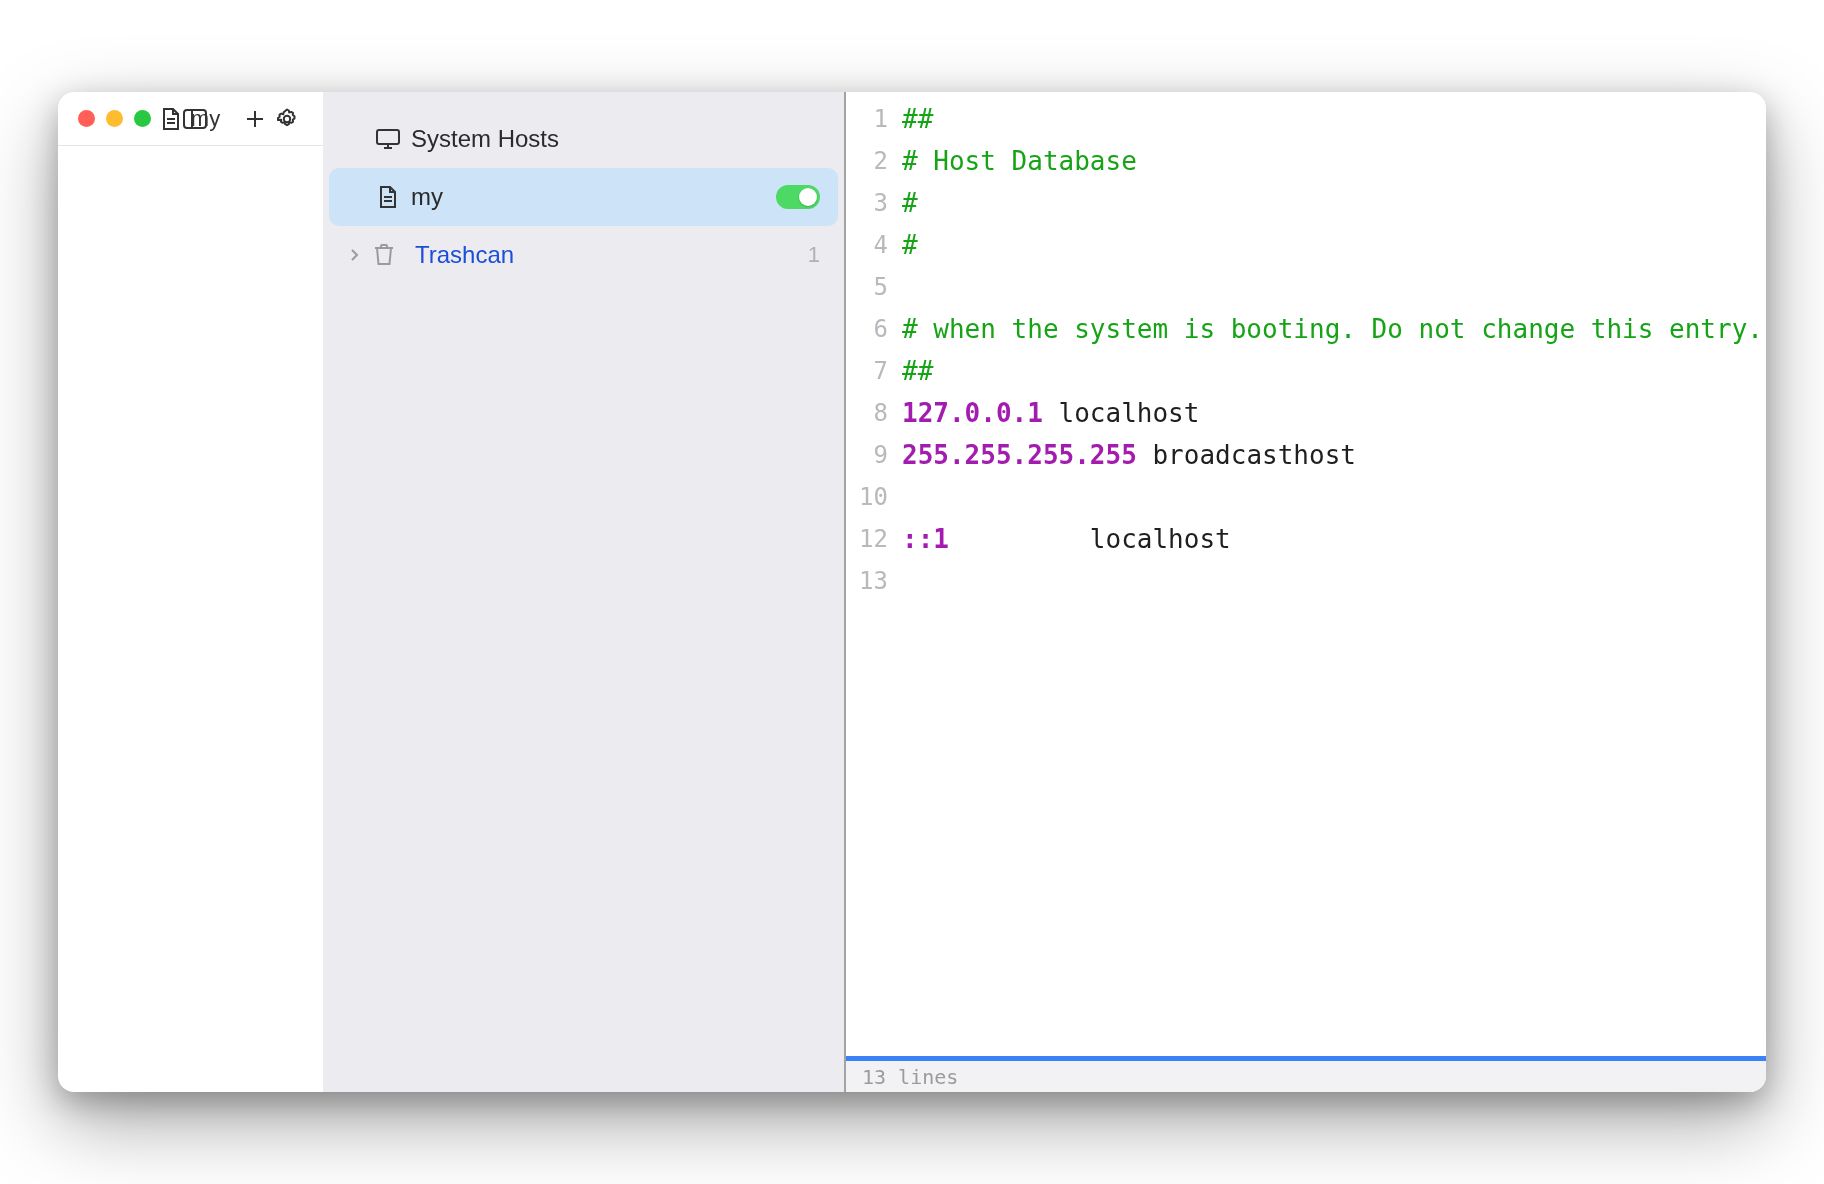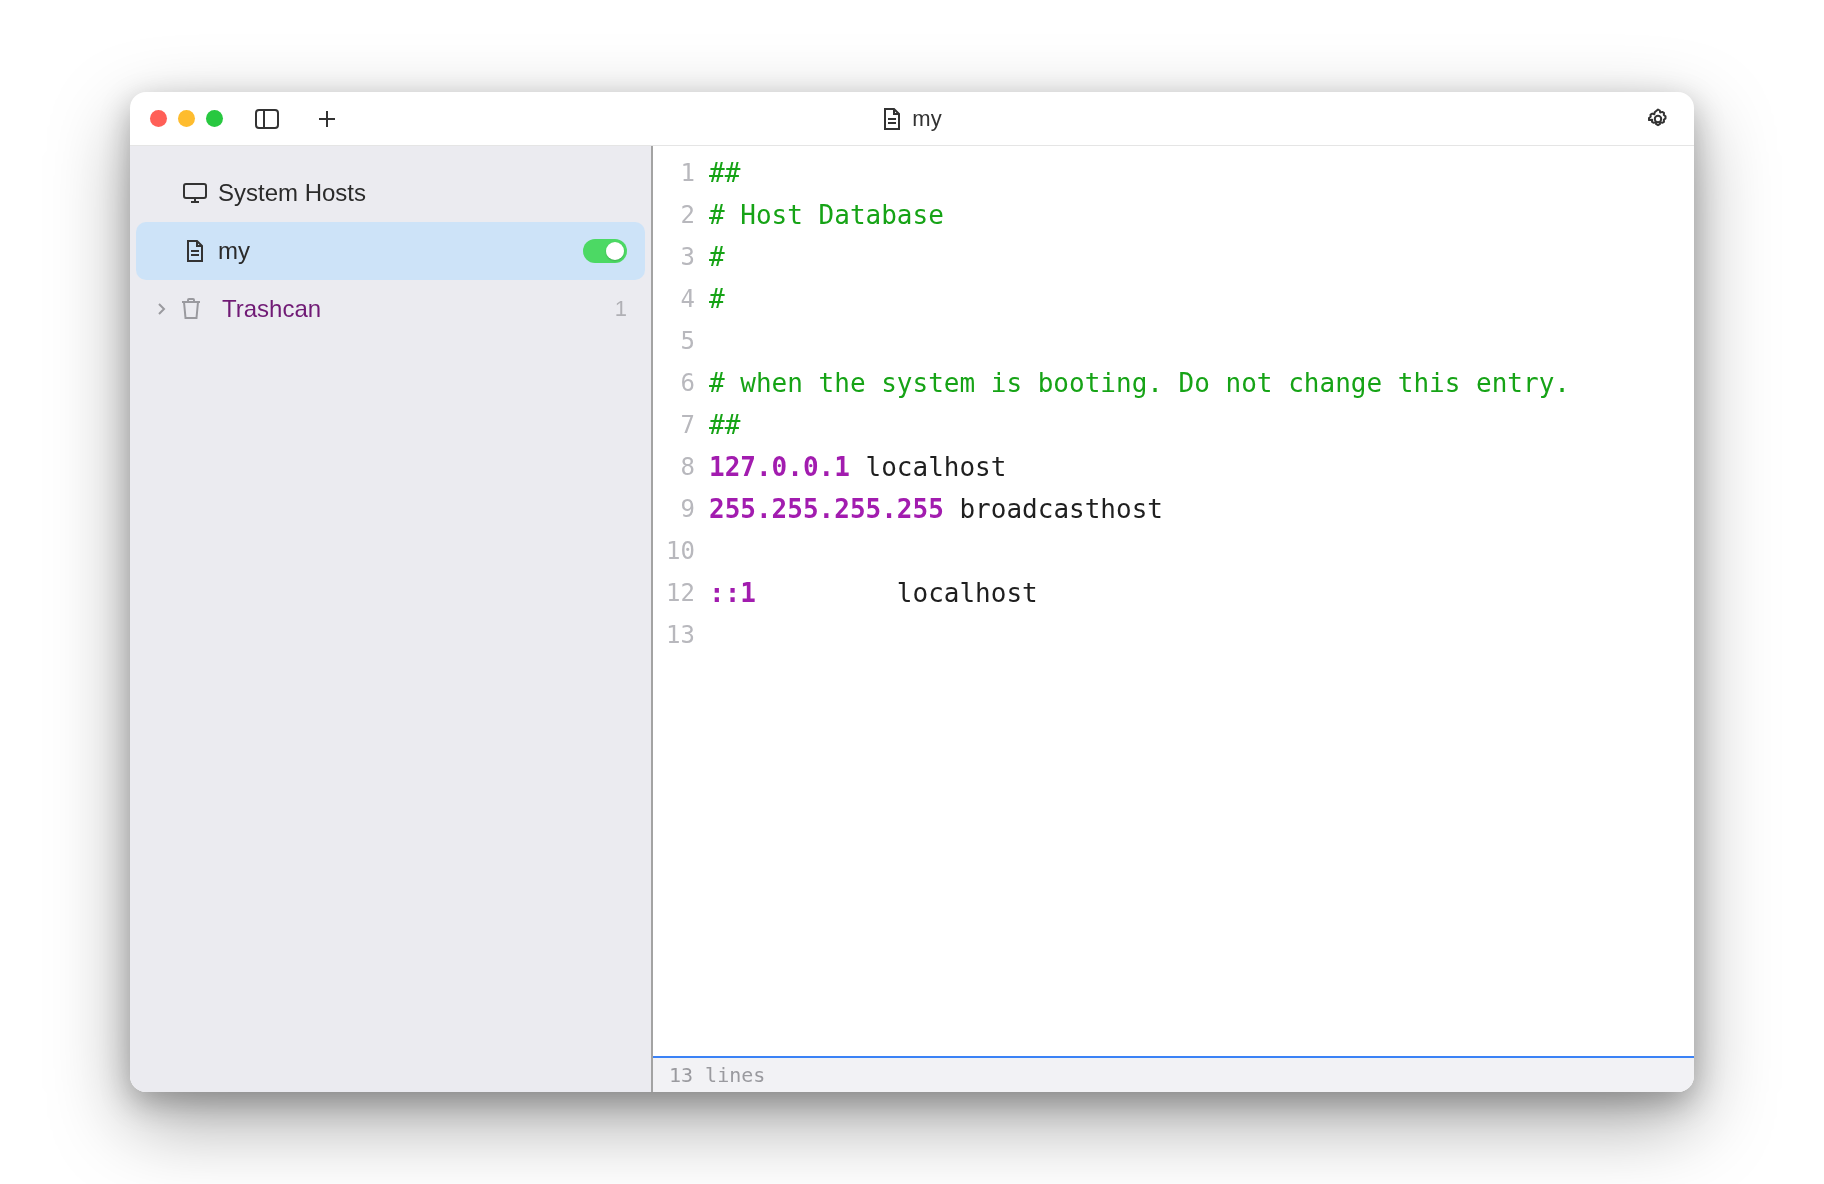--- a/index.html
+++ b/index.html
@@ -6,28 +6,28 @@
   body {
     width: 1824px;
     height: 1184px;
     font-family: -apple-system, BlinkMacSystemFont, "Segoe UI", sans-serif;
     display: flex;
     align-items: center;
     justify-content: center;
     background: transparent;
   }
   .window {
-    width: 1564px;
+    width: 1708px;
     height: 1000px;
     background: #fff;
     border-radius: 16px;
     box-shadow: 0 30px 80px rgba(0,0,0,0.35), 0 10px 30px rgba(0,0,0,0.25);
     overflow: hidden;
     display: flex;
-    flex-direction: column;
+    flex-direction: row;
   }
   .titlebar {
     height: 54px;
     display: flex;
     align-items: center;
     padding: 0 20px;
     border-bottom: 1px solid #e5e5e5;
     position: relative;
   }
   .traffic { display: flex; gap: 11px; }
@@ -61,21 +61,21 @@
     padding: 0 18px 0 12px;
     color:#2b2b2b;
     border-radius: 10px;
     margin: 0 6px;
   }
   .row.selected { background:#cde3f8; }
   .chev { width:26px; display:flex; justify-content:center; color:#555; }
   .icon { width:34px; display:flex; justify-content:center; color:#333; }
   .icon.muted { color:#9a9a9f; }
   .label { flex:1; margin-left:6px; }
-  .label.muted { color:#701a75;margin-left:14px; }
+  .label.muted { color:#1d4ed8;margin-left:14px; }
   .count { color:#b0b0b5; margin-left:10px; font-size:22px; }
   .indent1 { padding-left: 42px; }
   .indent2 { padding-left: 72px; }
   
   .toggle {
     width: 44px; height: 24px; border-radius: 12px;
     background:#c9c9ce; position:relative;
   }
   .toggle::after {
     content:""; position:absolute; width:18px; height:18px; border-radius:50%;
@@ -96,21 +96,21 @@
   .line { display:flex; }
   .gutter {
     width: 56px; text-align:right; color:#b8b8bd;
     padding-right: 14px; user-select:none; flex-shrink:0;
     font-size:24px;
   }
   .code { white-space: pre; color:#1f1f1f; }
   .comment { color:#16a316; }
   .ip { color:#a21caf; font-weight:600; }
   .statusbar {
-    height: 36px; border-top:2px solid #3b82f6; background:#f2f2f5;
+    height: 36px; border-top:5px solid #3b82f6; background:#f2f2f5;
     display:flex; align-items:center; padding:0 16px;
     font-family: ui-monospace, Menlo, monospace;
     font-size:20px; color:#9a9a9f;
   }
   svg { display:block; }
 </style>
 </head>
 <body>
 
 <div class="window">

